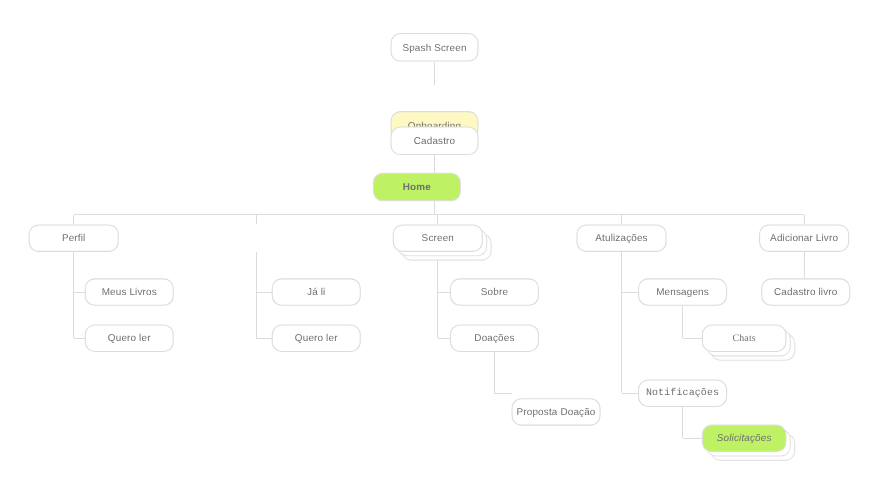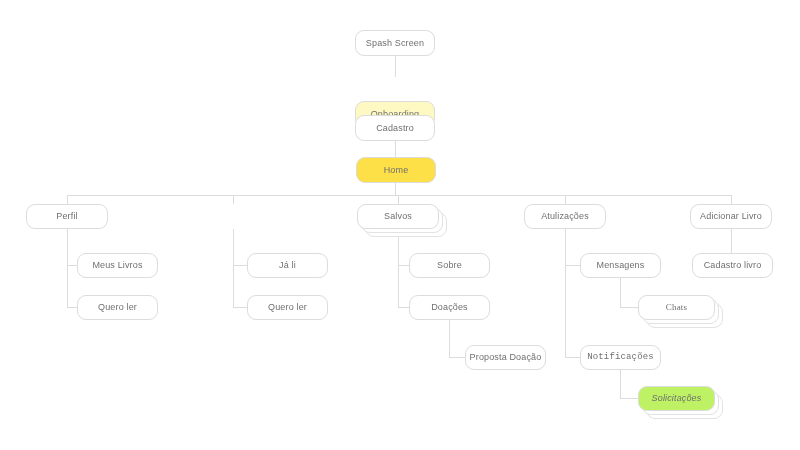--- a/index.html
+++ b/index.html
@@ -97,30 +97,30 @@
     </svg>
 <div class="node" style="left: 355px; top: 30px; width: 80px; height: 26px; border-color: rgb(220, 220, 220); background: rgb(255, 255, 255); color: rgb(111, 111, 111);">
       <span class="node-label">Spash Screen</span>
     </div>
     <div class="node" style="left: 355px; top: 77px; width: 80px; height: 26px; border-color: rgb(220, 220, 220); background: #fef9c3; color: rgb(111, 111, 111); margin-top: 24px;">
       <span class="node-label">Onboarding</span>
     </div>
     <div class="node" style="left: 355px; top: 115px; width: 80px; height: 26px; border-color: rgb(220, 220, 220); background: rgb(255, 255, 255); color: rgb(111, 111, 111);">
       <span class="node-label">Cadastro</span>
     </div>
-    <div class="node" style="left: 356px; top: 157px; width: 80px; height: 26px; border-color: rgb(220, 220, 220); background: #fde047; color: rgb(111, 111, 111);">
+    <div class="node" style="left: 339px; top: 157px; width: 80px; height: 26px; border-color: rgb(220, 220, 220); background: #bef264; color: rgb(111, 111, 111); font-weight: bold;">
       <span class="node-label">Home</span>
     </div>
     <div class="node" style="left: 26px; top: 204px; width: 82px; height: 25px; border-color: rgb(220, 220, 220); background: rgb(255, 255, 255); color: rgb(111, 111, 111);">
       <span class="node-label">Perfil</span>
     </div>
     <div class="stack-sheet" style="left: 365px; top: 212px; width: 82px; height: 25px; z-index: 1;"></div>
     <div class="stack-sheet" style="left: 361px; top: 208px; width: 82px; height: 25px; z-index: 2;"></div>
     <div class="node" style="left: 357px; top: 204px; width: 82px; height: 25px; border-color: rgb(220, 220, 220); background: rgb(255, 255, 255); color: rgb(111, 111, 111);">
-      <span class="node-label">Salvos</span>
+      <span class="node-label">Screen</span>
     </div>
     <div class="node" style="left: 524px; top: 204px; width: 82px; height: 25px; border-color: rgb(220, 220, 220); background: rgb(255, 255, 255); color: rgb(111, 111, 111);">
       <span class="node-label">Atulizações</span>
     </div>
     <div class="node" style="left: 690px; top: 204px; width: 82px; height: 25px; border-color: rgb(220, 220, 220); background: rgb(255, 255, 255); color: rgb(111, 111, 111);">
       <span class="node-label">Adicionar Livro</span>
     </div>
     <div class="node" style="left: 77px; top: 253px; width: 81px; height: 25px; border-color: rgb(220, 220, 220); background: rgb(255, 255, 255); color: rgb(111, 111, 111);">
       <span class="node-label">Meus Livros</span>
     </div>
@@ -132,21 +132,21 @@
     </div>
     <div class="node" style="left: 247px; top: 295px; width: 81px; height: 25px; border-color: rgb(220, 220, 220); background: rgb(255, 255, 255); color: rgb(111, 111, 111);">
       <span class="node-label">Quero ler</span>
     </div>
     <div class="node" style="left: 409px; top: 253px; width: 81px; height: 25px; border-color: rgb(220, 220, 220); background: rgb(255, 255, 255); color: rgb(111, 111, 111);">
       <span class="node-label">Sobre</span>
     </div>
     <div class="node" style="left: 409px; top: 295px; width: 81px; height: 25px; border-color: rgb(220, 220, 220); background: rgb(255, 255, 255); color: rgb(111, 111, 111);">
       <span class="node-label">Doações</span>
     </div>
-    <div class="node" style="left: 465px; top: 345px; width: 81px; height: 25px; border-color: rgb(220, 220, 220); background: rgb(255, 255, 255); color: rgb(111, 111, 111);">
+    <div class="node" style="left: 465px; top: 362px; width: 81px; height: 25px; border-color: rgb(220, 220, 220); background: rgb(255, 255, 255); color: rgb(111, 111, 111);">
       <span class="node-label">Proposta Doação</span>
     </div>
     <div class="node" style="left: 580px; top: 253px; width: 81px; height: 25px; border-color: rgb(220, 220, 220); background: rgb(255, 255, 255); color: rgb(111, 111, 111);">
       <span class="node-label">Mensagens</span>
     </div>
     <div class="stack-sheet" style="left: 646px; top: 303px; width: 77px; height: 25px; z-index: 1;"></div>
     <div class="stack-sheet" style="left: 642px; top: 299px; width: 77px; height: 25px; z-index: 2;"></div>
     <div class="node" style="left: 638px; top: 295px; width: 77px; height: 25px; border-color: rgb(220, 220, 220); background: rgb(255, 255, 255); color: rgb(111, 111, 111); font-family: Liberation Serif, serif;">
       <span class="node-label">Chats</span>
     </div>

